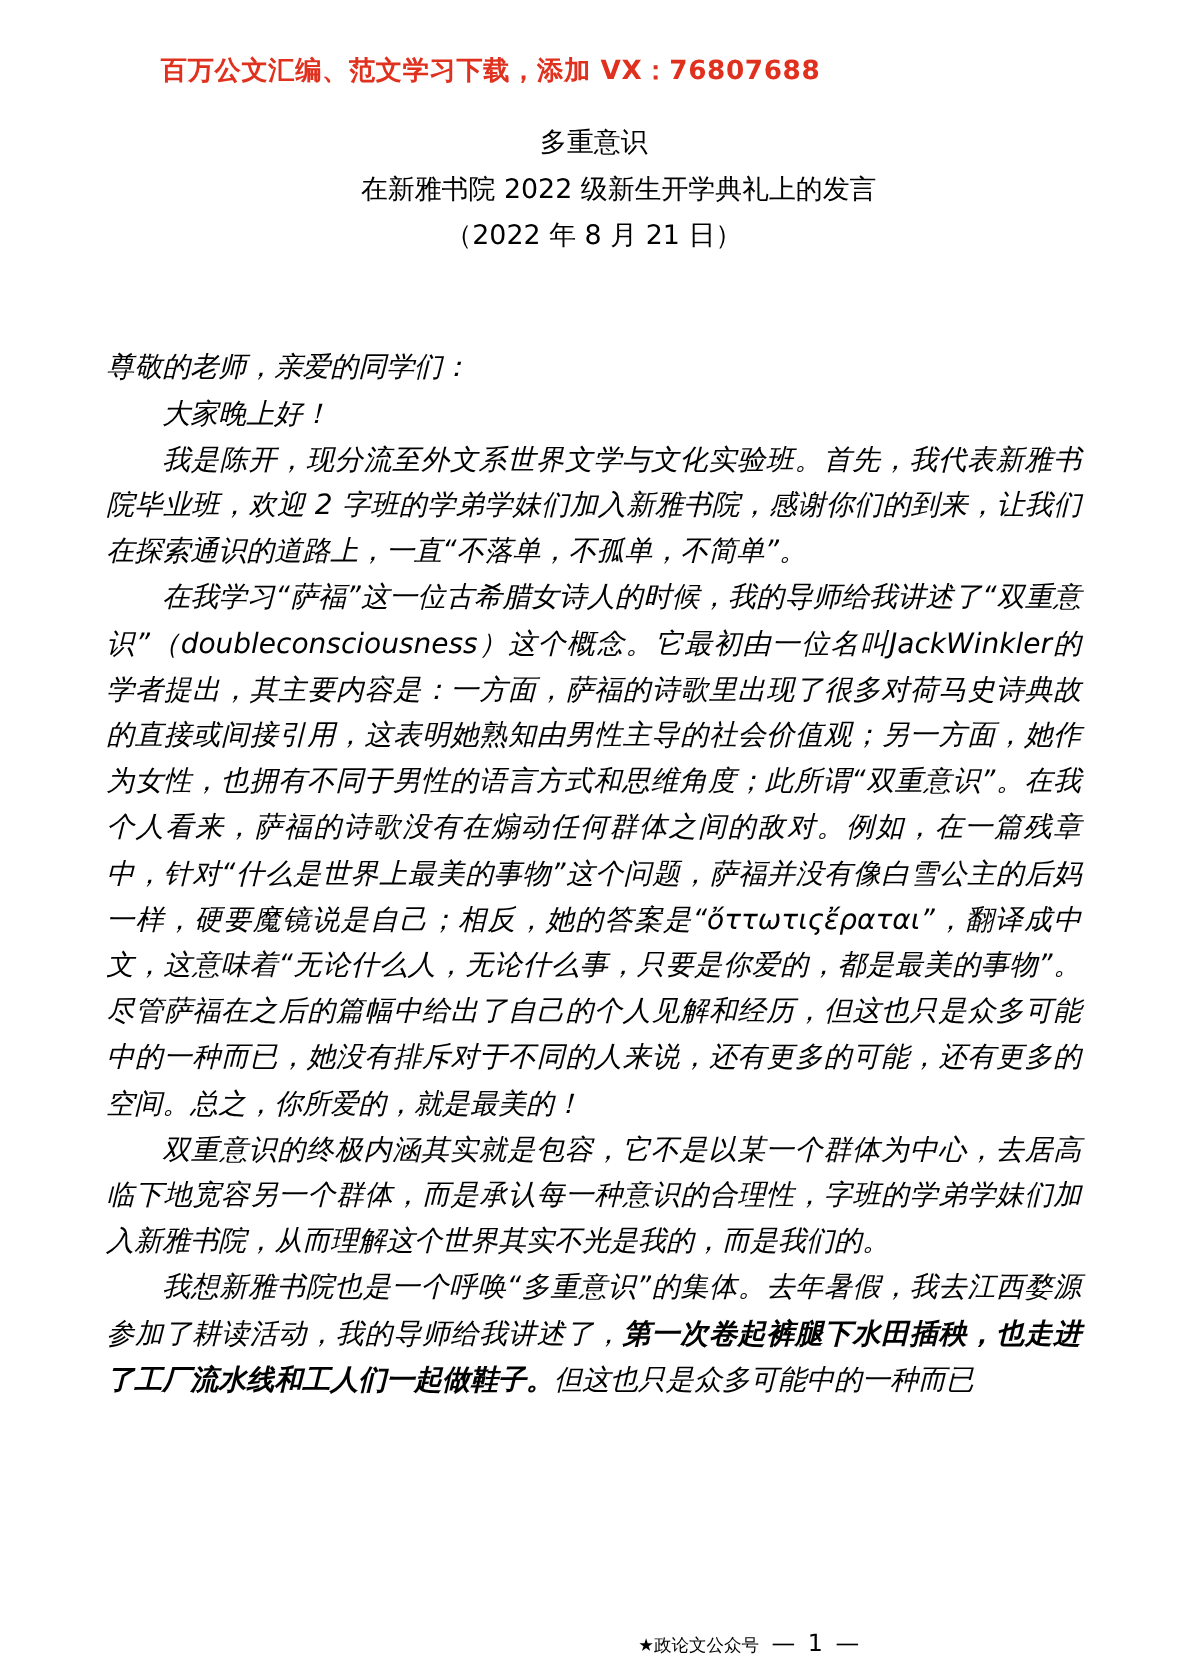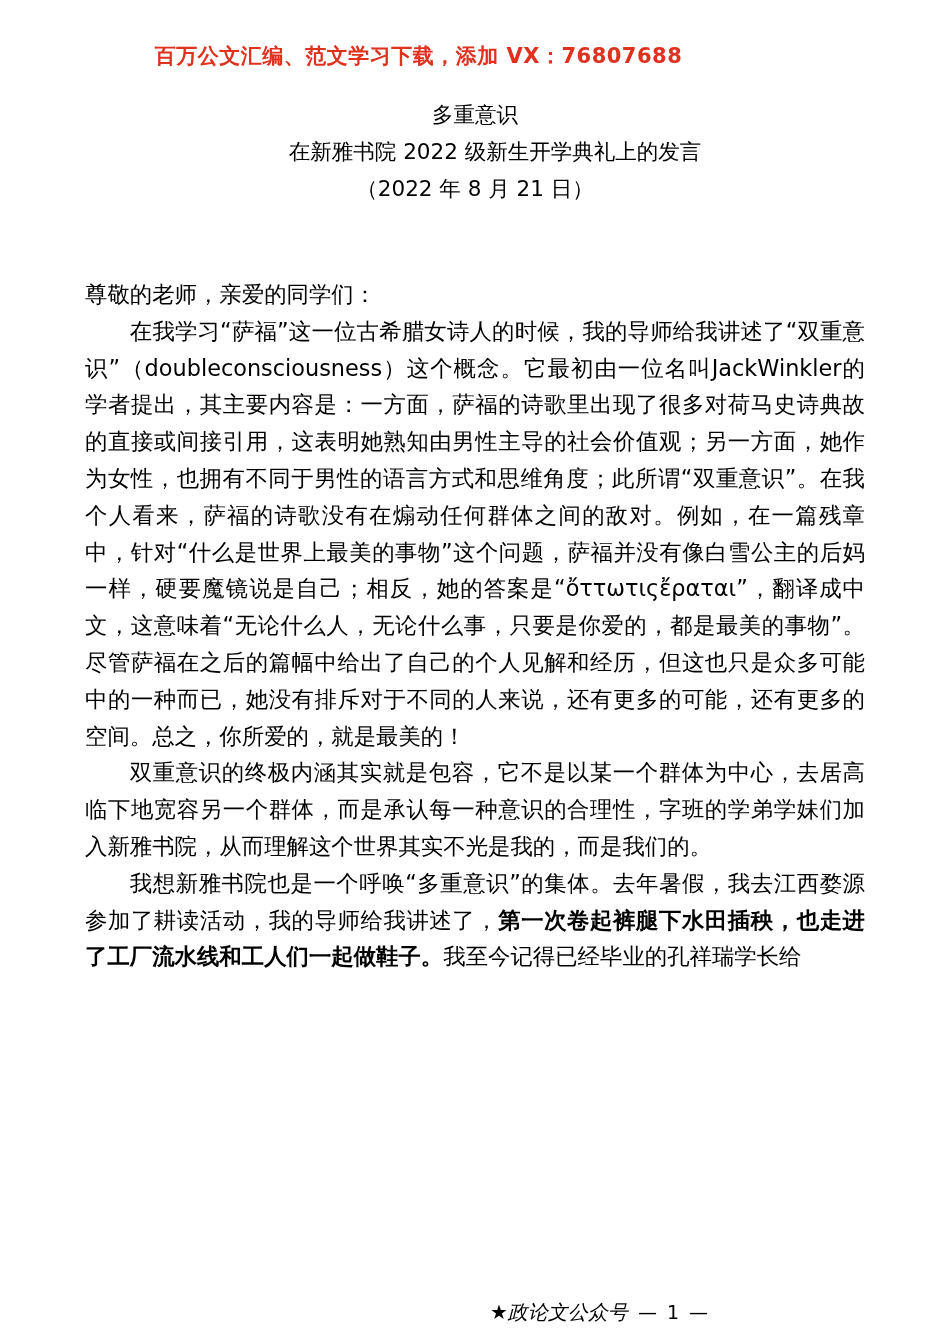--- a/index.html
+++ b/index.html
@@ -27,21 +27,20 @@
     position: absolute;
     top: 42px;
     left: 0;
     width: 785px;
     text-align: center;
     color: #e0301e;
     font-size: 21px;
     font-weight: 700;
     letter-spacing: 0.5px;
     white-space: nowrap;
-    padding-left: 26px;
   }
 
   
   .title-block {
     position: absolute;
     top: 96px;
     left: 0;
     width: 950px;
     text-align: center;
   }
@@ -55,20 +54,21 @@
   .title-line.doc-subtitle { font-size: 21.5px; padding-left: 40px; }
   .title-line.doc-author { font-size: 21.5px; }
   .title-line.doc-date { font-size: 21.5px; }
 
   
   .body-text {
     position: absolute;
     top: 276px;
     left: 85px;
     width: 780px;
+    font-style: italic;
   }
   .para {
     font-size: 22.4px;
     line-height: 36.8px;
     text-align: justify;
     text-justify: inter-character;
     margin: 0;
     color: #000;
     word-break: break-all;
   }
@@ -93,48 +93,50 @@
     padding-right: 40px;
     box-sizing: border-box;
   }
   .footer-inner {
     display: inline-block;
     margin-left: 290px;
     font-size: 19px;
     white-space: nowrap;
     color: #000;
   }
-  .footer-mark { font-size: 20px; font-style: italic; }
+  .footer-mark { font-size: 14px; }
   .footer-page { margin-left: 10px; letter-spacing: 2px; }
 </style>
 </head>
 <body>
 
 <div class="page">
 
   <div class="promo-banner" style="color: rgb(224, 48, 30);">百万公文汇编、范文学习下载，添加 VX：76807688</div>
 
   <div class="title-block">
     <div class="title-line doc-title">多重意识</div>
     <div class="title-line doc-subtitle">在新雅书院 2022 级新生开学典礼上的发言</div>
     <div class="title-line doc-date">（2022 年 8 月 21 日）</div>
   </div>
 
   <div class="body-text">
 
     <p class="para">尊敬的老师，亲爱的同学们：</p>
 
+    <p class="para indent">大家晚上好！</p>
 
+    <p class="para indent">我是陈开，现分流至外文系世界文学与文化实验班。首先，我代表新雅书院毕业班，欢迎 2 字班的学弟学妹们加入新雅书院，感谢你们的到来，让我们在探索通识的道路上，一直“不落单，不孤单，不简单”。</p>
 
 
     <p class="para indent"><span>在我学习“萨福”这一位古希腊女诗人的时候，我的导师给我讲述了“双重意识”（</span><span class="latin">doubleconsciousness</span><span>）这个概念。它最初由一位名叫</span><span class="latin">JackWinkler</span><span>的学者提出，其主要内容是：一方面，萨福的诗歌里出现了很多对荷马史诗典故的直接或间接引用，这表明她熟知由男性主导的社会价值观；另一方面，她作为女性，也拥有不同于男性的语言方式和思维角度；此所谓“双重意识”。在我个人看来，萨福的诗歌没有在煽动任何群体之间的敌对。例如，在一篇残章中，针对“什么是世界上最美的事物”这个问题，萨福并没有像白雪公主的后妈一样，硬要魔镜说是自己；相反，她的答案是“</span><span class="greek">ὄττωτιςἔραται</span><span>”，翻译成中文，这意味着“无论什么人，无论什么事，只要是你爱的，都是最美的事物”。尽管萨福在之后的篇幅中给出了自己的个人见解和经历，但这也只是众多可能中的一种而已，她没有排斥对于不同的人来说，还有更多的可能，还有更多的空间。总之，你所爱的，就是最美的！</span></p>
 
     <p class="para indent">双重意识的终极内涵其实就是包容，它不是以某一个群体为中心，去居高临下地宽容另一个群体，而是承认每一种意识的合理性，字班的学弟学妹们加入新雅书院，从而理解这个世界其实不光是我的，而是我们的。</p>
 
-    <p class="para indent"><span>我想新雅书院也是一个呼唤“多重意识”的集体。去年暑假，我去江西婺源参加了耕读活动，我的导师给我讲述了，</span><b>第一次卷起裤腿下水田插秧，也走进了工厂流水线和工人们一起做鞋子。</b><span>我至今记得已经毕业的孔祥瑞学长给</span></p>
+    <p class="para indent"><span>我想新雅书院也是一个呼唤“多重意识”的集体。去年暑假，我去江西婺源参加了耕读活动，我的导师给我讲述了，</span><b>第一次卷起裤腿下水田插秧，也走进了工厂流水线和工人们一起做鞋子。</b><span>但这也只是众多可能中的一种而已</span></p>
 
   </div>
 
   <div class="footer">
     <span class="footer-inner"><span class="footer-mark">★政论文公众号</span><span class="footer-page">— 1 —</span></span>
   </div>
 
 </div>
 
 </body></html>

